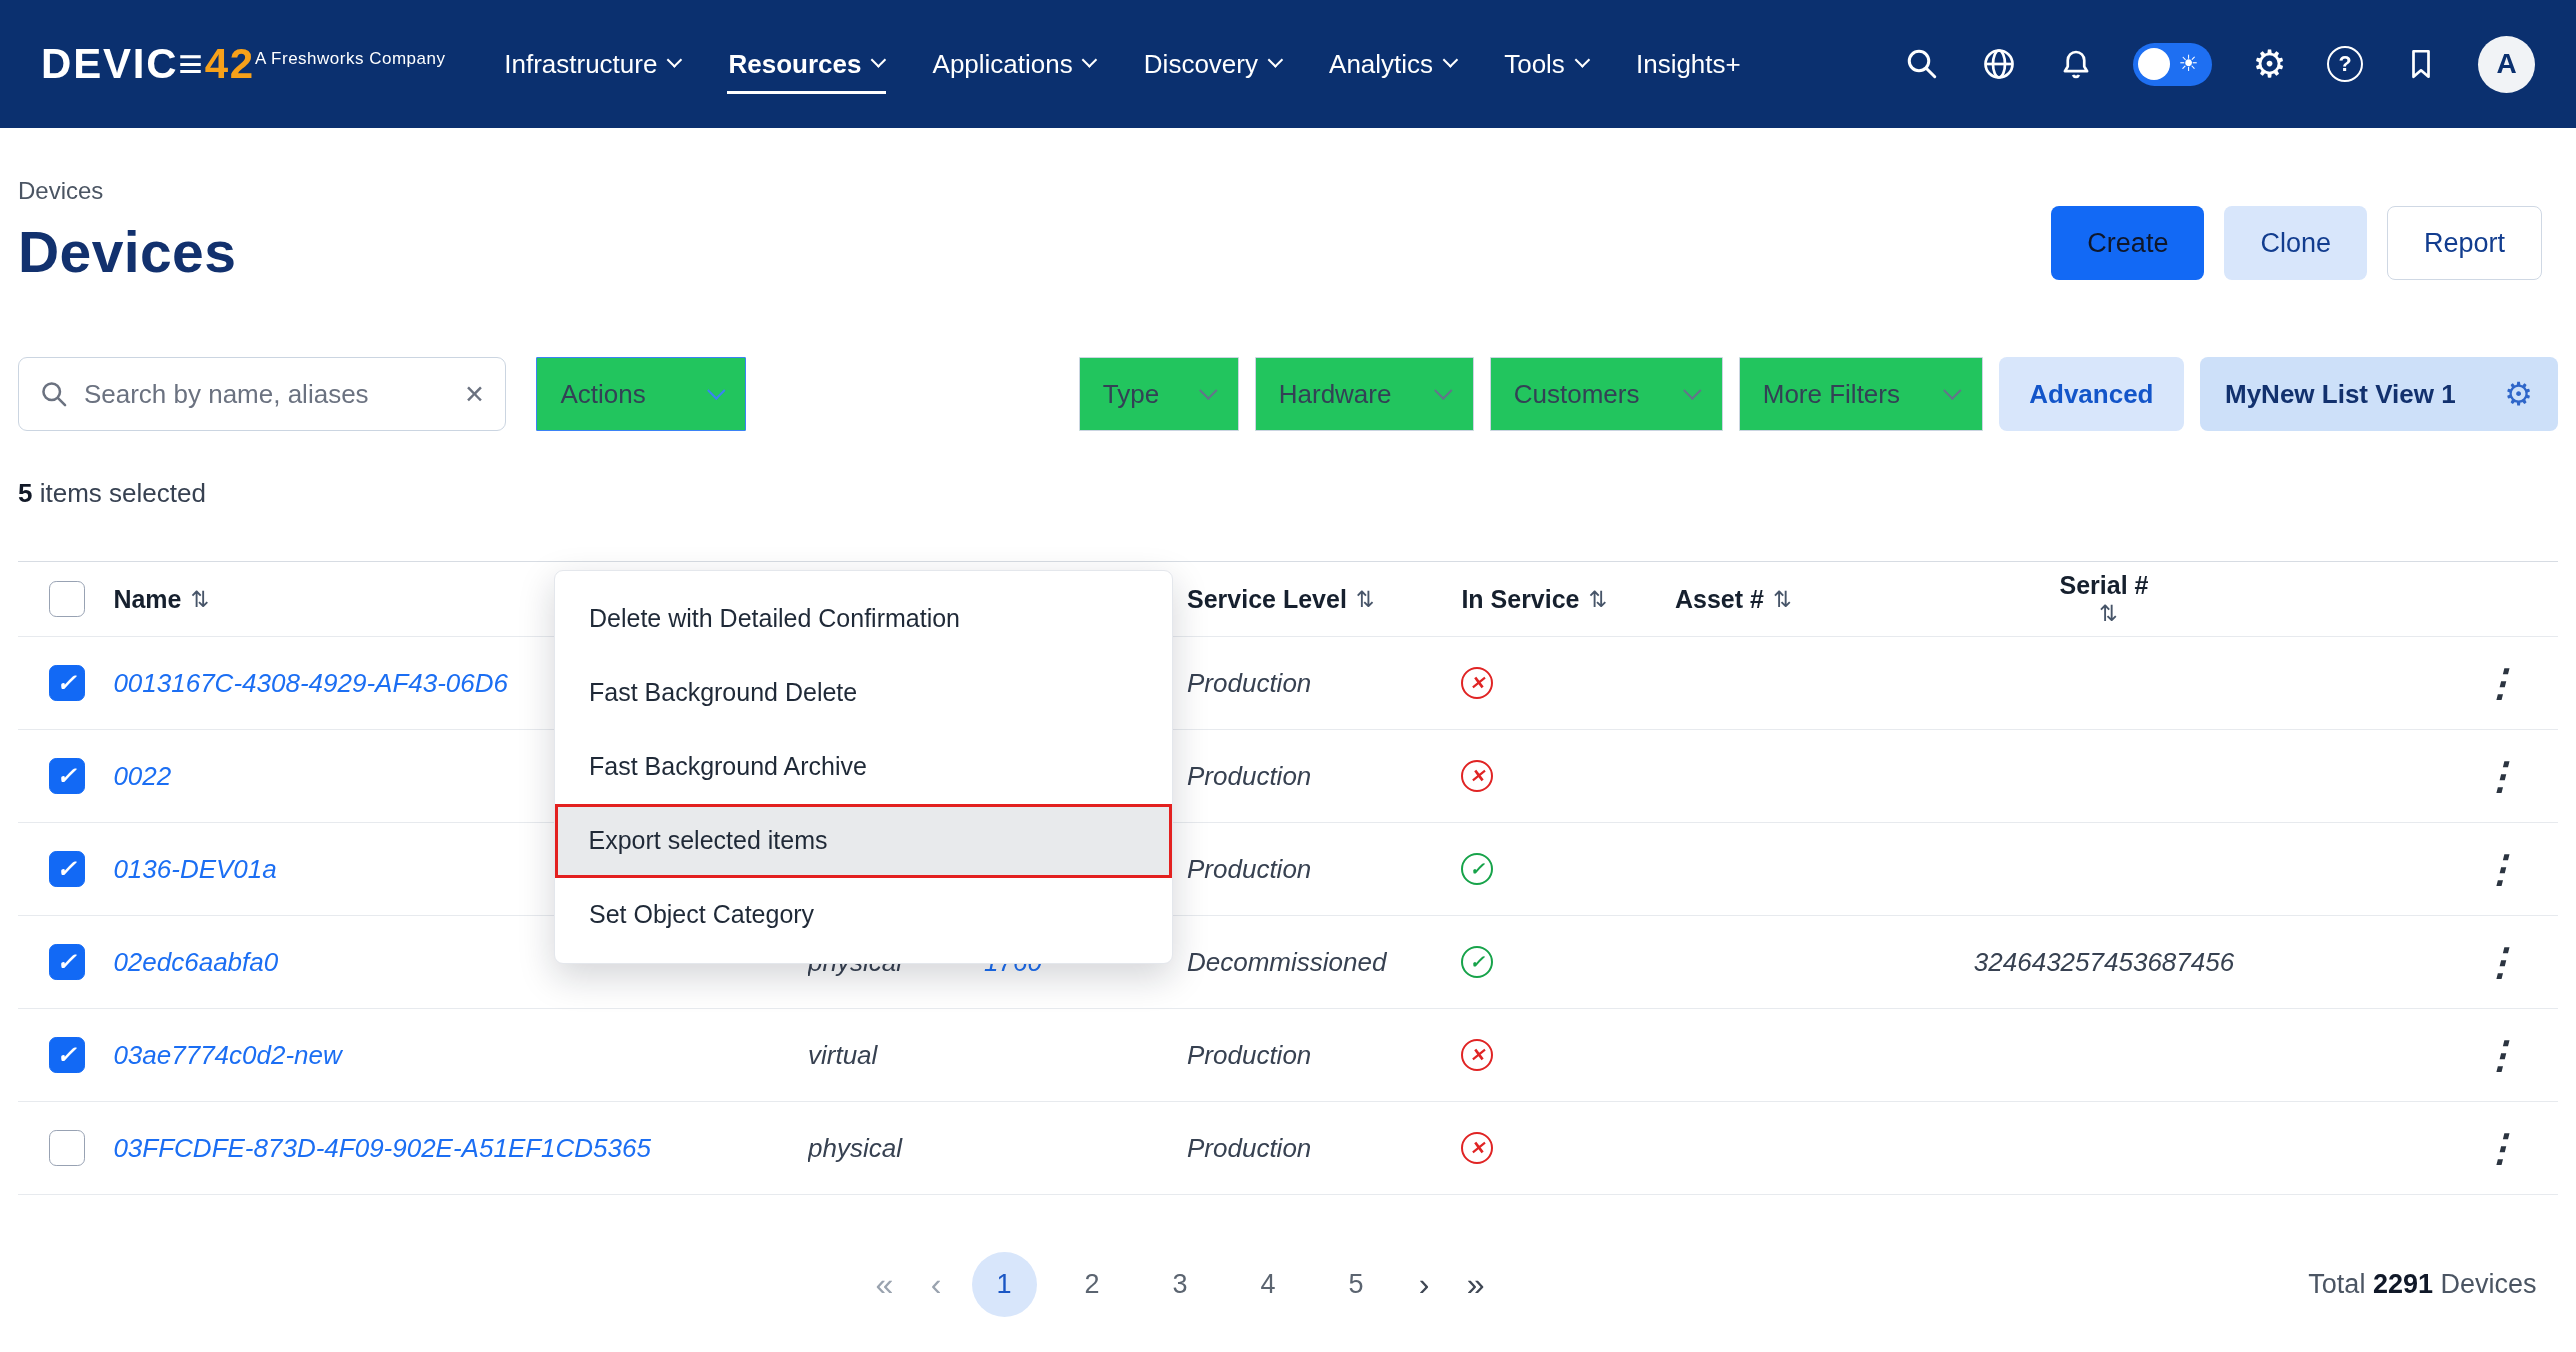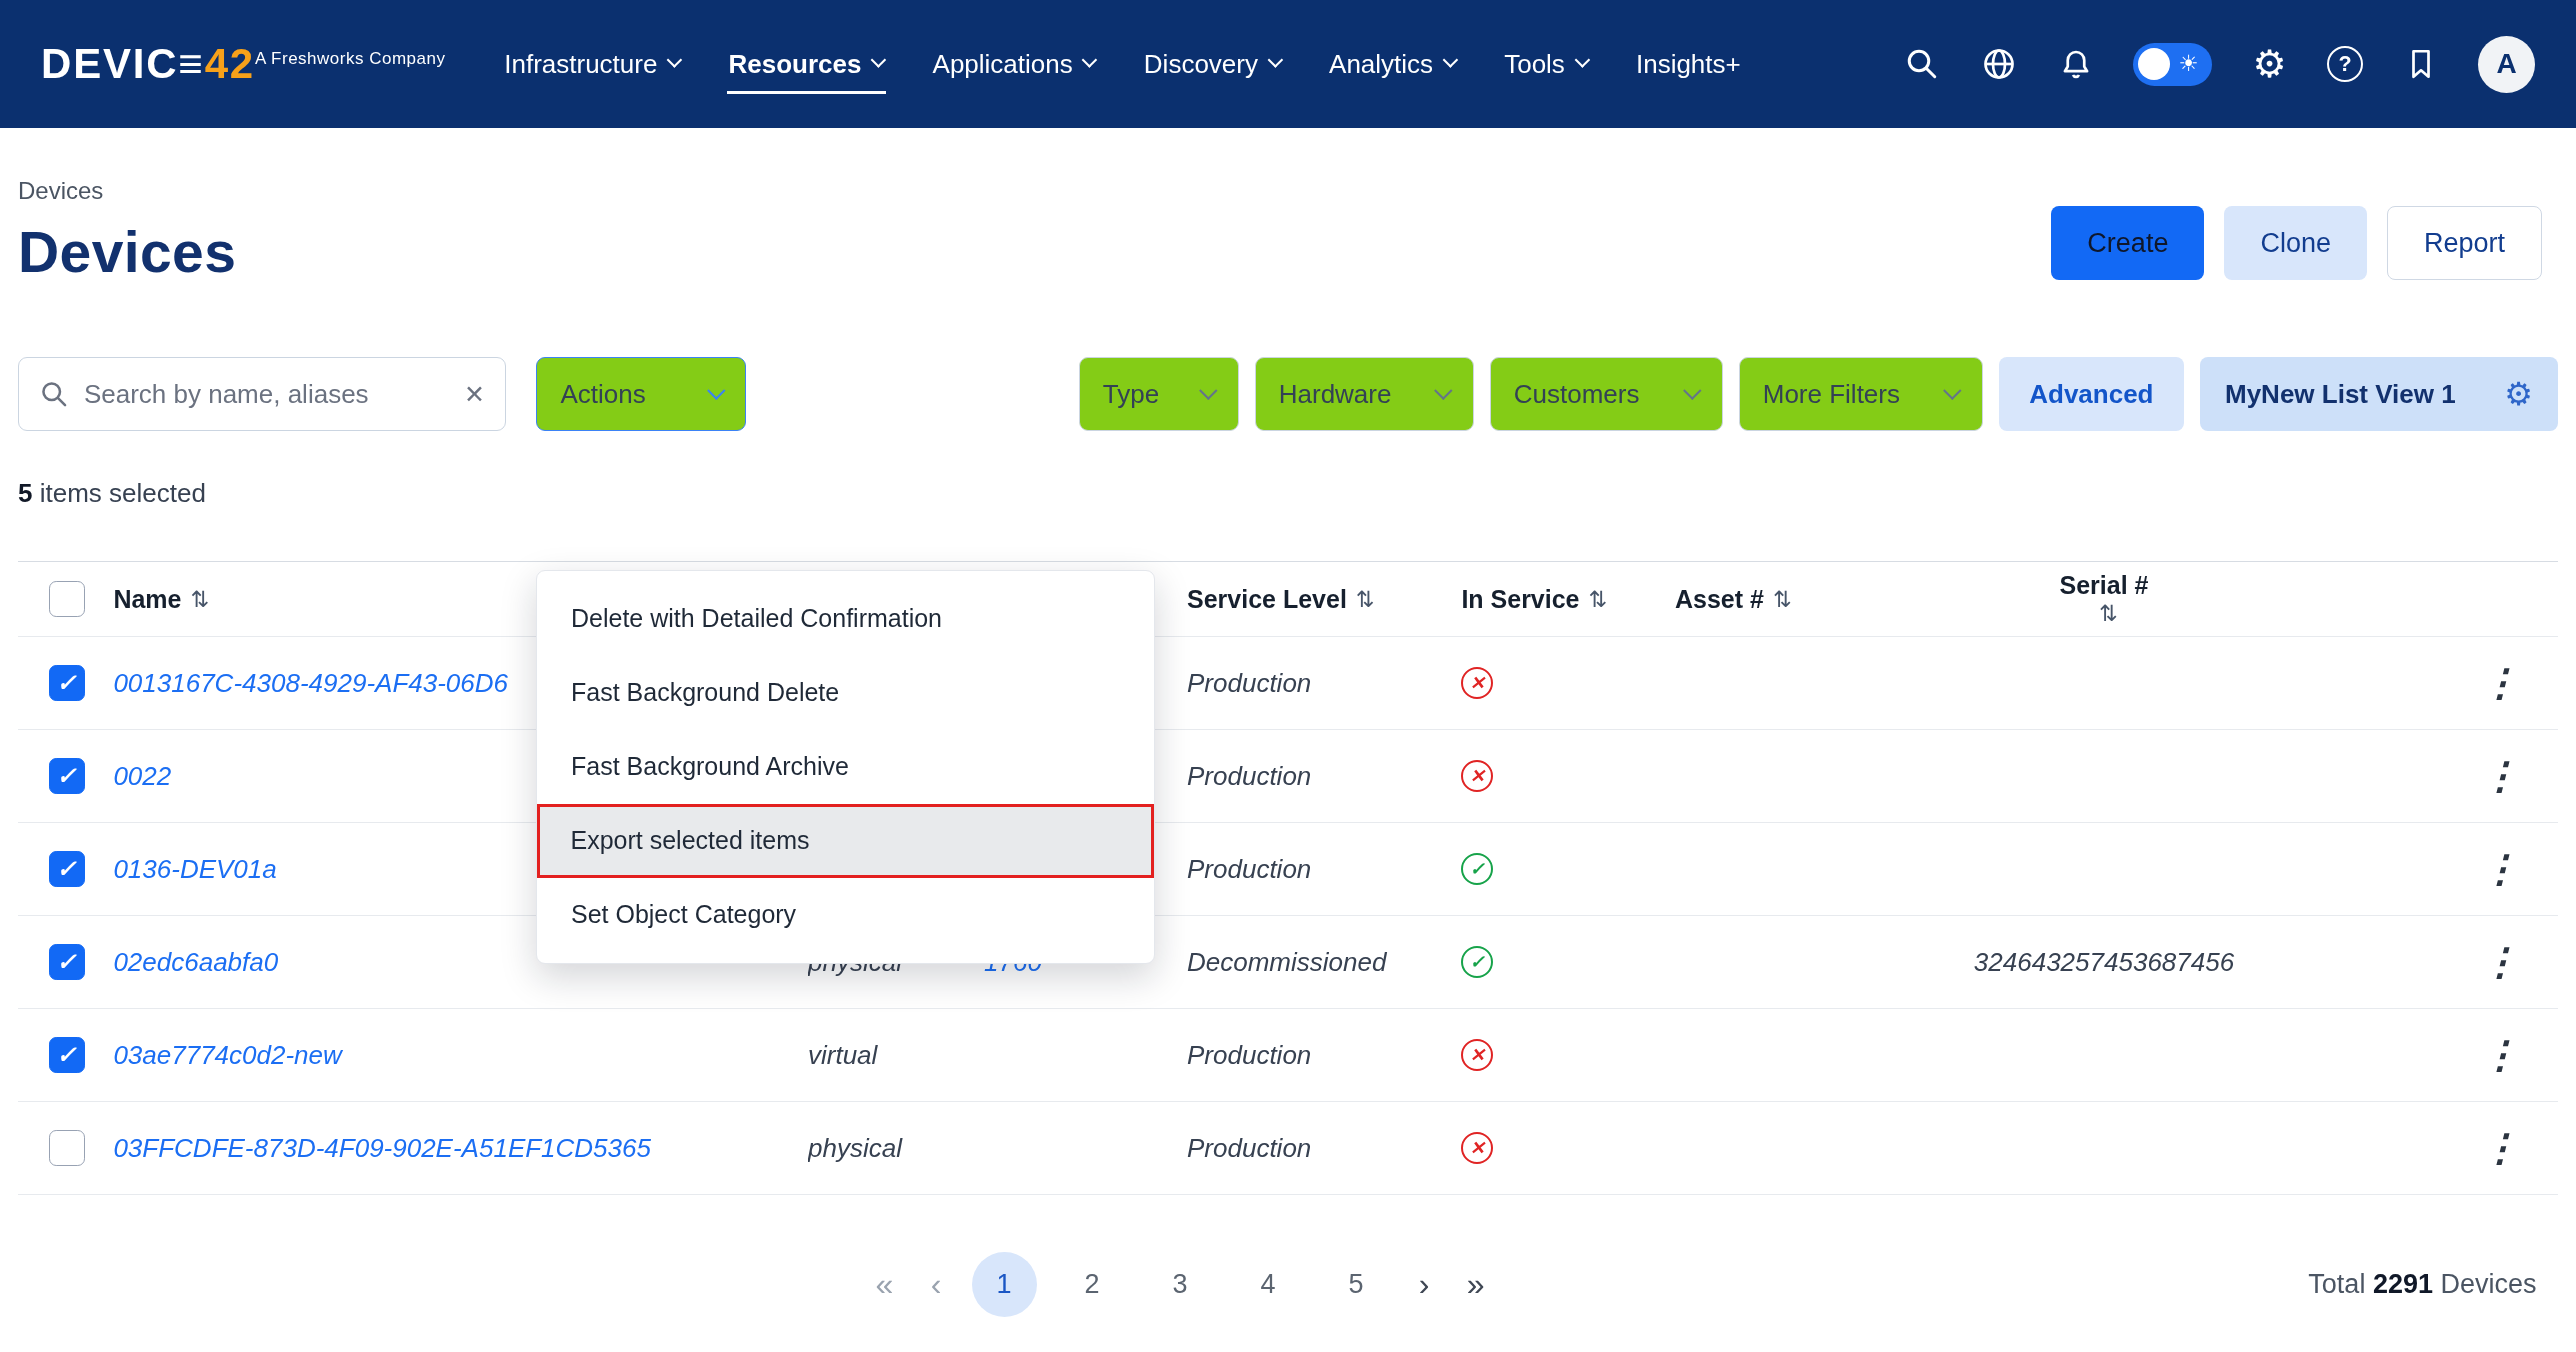--- a/index.html
+++ b/index.html
@@ -47,21 +47,21 @@
   .btn-outline { background:#fff; color:#123d8f; border:1.8px solid #cfd8e4; }
 
   
   .toolbar { display:flex; align-items:center; margin-top:72px; gap:16px; }
   .search-box { width:488px; height:74px; border:1.8px solid #cbd5e1; border-radius:9px; display:flex; align-items:center;
                 padding:0 20px; gap:14.4px; background:#fff; }
   .search-box svg { width:30.5px; height:30.5px; flex:none; }
   .search-box input { border:none; outline:none; flex:1; font-size:26px; font-family:inherit; color:#334155; min-width:0; background:transparent; }
   .search-box input::placeholder { color:#6b7280; }
   .clear-x { color:#6b7280; font-size:25px; cursor:pointer; flex:none; }
-  .select { height:74px; border:1.8px solid #cbd5e1; border-radius:9px; background:#84cc16; display:flex; align-items:center;
+  .select { height:74px; border:1.8px solid #cbd5e1; border-radius:1px; background:#22c55e; display:flex; align-items:center;
             justify-content:space-between; padding:0 23px; font-size:26px; color:#334155; cursor:pointer; white-space:nowrap; }
   .chev-g { width:12.6px; height:12.6px; border-right:2.7px solid #64748b; border-bottom:2.7px solid #64748b;
             transform:rotate(45deg) translate(-2.7px,-2.7px); display:inline-block; margin-left:16px; }
   .sel-actions { width:210px; border-color:#3b82f6; margin-left:14.4px; }
   .sel-actions .chev-g { border-color:#3b82f6; }
   .sel-type { width:160px; margin-left:auto; }
   .sel-hardware { width:219px; }
   .sel-customers { width:233px; }
   .sel-morefilters { width:244px; }
   .chip-btn { height:74px; border-radius:8px; background:#d8e6fb; color:#1355c9; font-size:26px; font-weight:600;
@@ -94,21 +94,21 @@
   .checkbox.checked::after { content:"✓"; color:#fff; font-size:24px; font-weight:700; line-height:1; }
   .status { width:32px; height:32px; border-radius:50%; display:flex; align-items:center; justify-content:center;
             font-size:18px; font-weight:700; flex:none; }
   .status.no { border:2.7px solid #e02424; color:#e02424; }
   .status.ok { border:2.7px solid #17a34a; color:#17a34a; }
   .status.no::after { content:"✕"; }
   .status.ok::after { content:"✓"; }
   .kebab { font-size:38px; color:#2b3440; cursor:pointer; font-weight:700; line-height:1; }
 
   
-  .menu { position:absolute; left:536px; top:570px; width:619px; background:#fff; border:0.9px solid #e4e7ec;
+  .menu { position:absolute; left:554px; top:570px; width:619px; background:#fff; border:0.9px solid #e4e7ec;
           border-radius:9px; box-shadow:0 12.6px 36px rgba(16,24,40,.18); z-index:40; padding:10.8px 0; }
   .menu-item { height:74px; display:flex; align-items:center; padding:0 34px; font-size:25px; color:#1f2937; cursor:pointer; }
   .menu-item.highlighted { background:#e8eaec; border:3.6px solid #e3201f; padding:0 30.5px; }
 
   
   .pager-row { display:flex; align-items:center; margin-top:52px; position:relative; height:74px; }
   .pager { display:flex; align-items:center; gap:23px; margin:0 auto; transform:translateX(-108px); }
   .page-btn { min-width:65px; height:65px; border-radius:50%; display:flex; align-items:center; justify-content:center;
               font-size:27px; color:#5b6470; cursor:pointer; }
   .page-btn.active { background:#d8e6fb; color:#1a56c4; }

